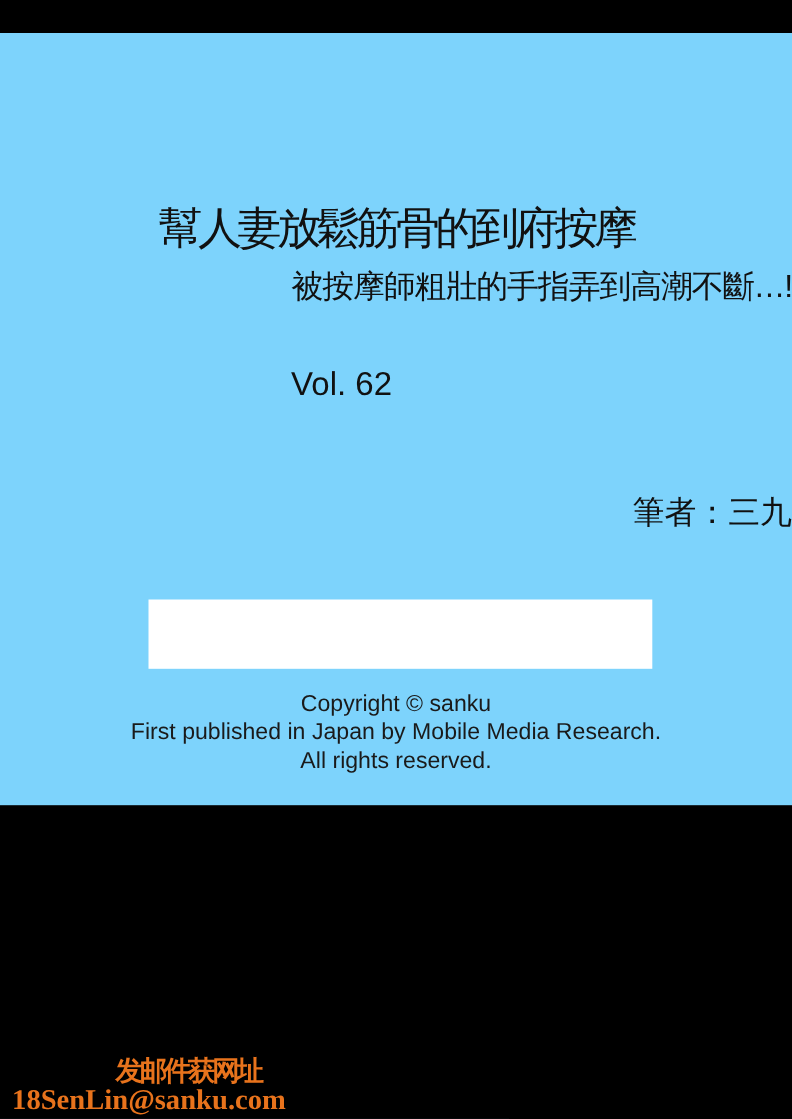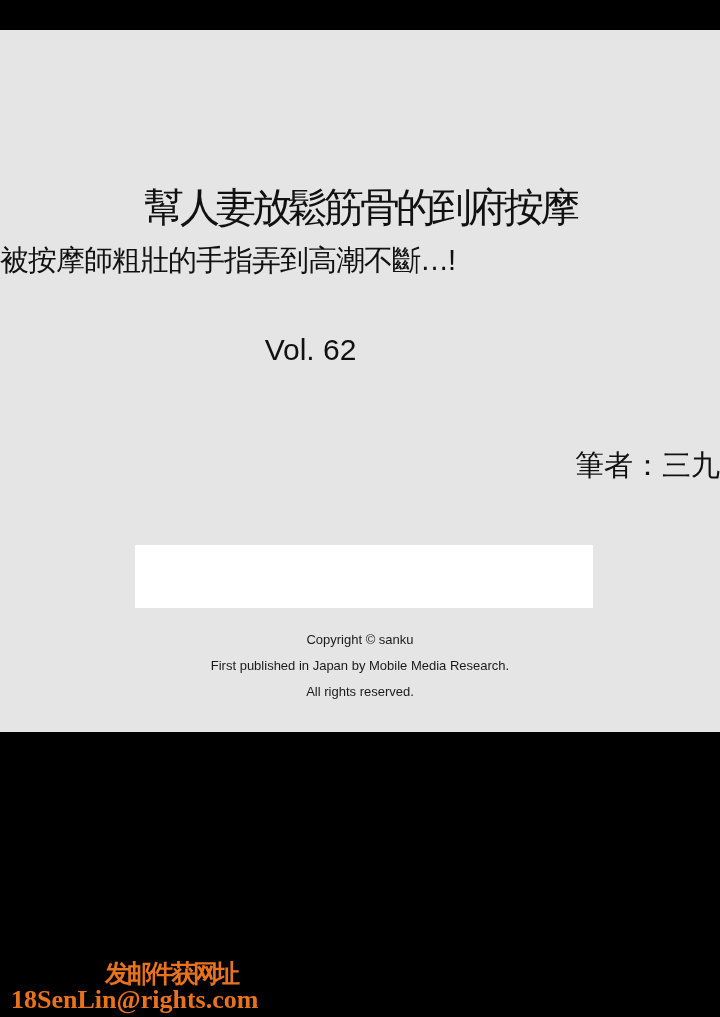--- a/index.html
+++ b/index.html
@@ -17,40 +17,40 @@
     height: 1017px;
     background: #000000;
   }
   
   .page {
     position: absolute;
     left: 0;
     top: 30px;
     width: 720px;
     height: 702px;
-    background: #e5e5e5;
+    background: #7dd3fc;
   }
   .title {
     position: absolute;
     left: 0;
     top: 150px;
     width: 720px;
     text-align: center;
     font-size: 40px;
     font-weight: 500;
     letter-spacing: -4px;
     color: #111111;
     white-space: nowrap;
   }
   .subtitle {
     position: absolute;
     left: 0;
     top: 211px;
     width: 720px;
-    text-align: left;
+    text-align: right;
     font-size: 29px;
     font-weight: 400;
     letter-spacing: -1px;
     color: #111111;
     white-space: nowrap;
   }
   .volume {
     position: absolute;
     left: 0;
     top: 303px;
@@ -75,21 +75,21 @@
     width: 458px;
     height: 63px;
     background: #ffffff;
   }
   .copyright {
     position: absolute;
     left: 0;
     top: 597px;
     width: 720px;
     text-align: center;
-    font-size: 13px;
+    font-size: 21px;
     line-height: 26px;
     color: #1a1a1a;
   }
   
   .watermark-cn {
     position: absolute;
     left: 105px;
     top: 957px;
     font-size: 25px;
     font-weight: bold;
@@ -129,15 +129,15 @@
     <div class="copyright">
       <div>Copyright © sanku</div>
       <div>First published in Japan by Mobile Media Research.</div>
       <div>All rights reserved.</div>
     </div>
 
   </div>
 
   <div class="watermark-cn">发邮件获网址</div>
 
-  <div class="watermark-email">18SenLin@rights.com</div>
+  <div class="watermark-email">18SenLin@sanku.com</div>
 
 </div>
 
 </body></html>

